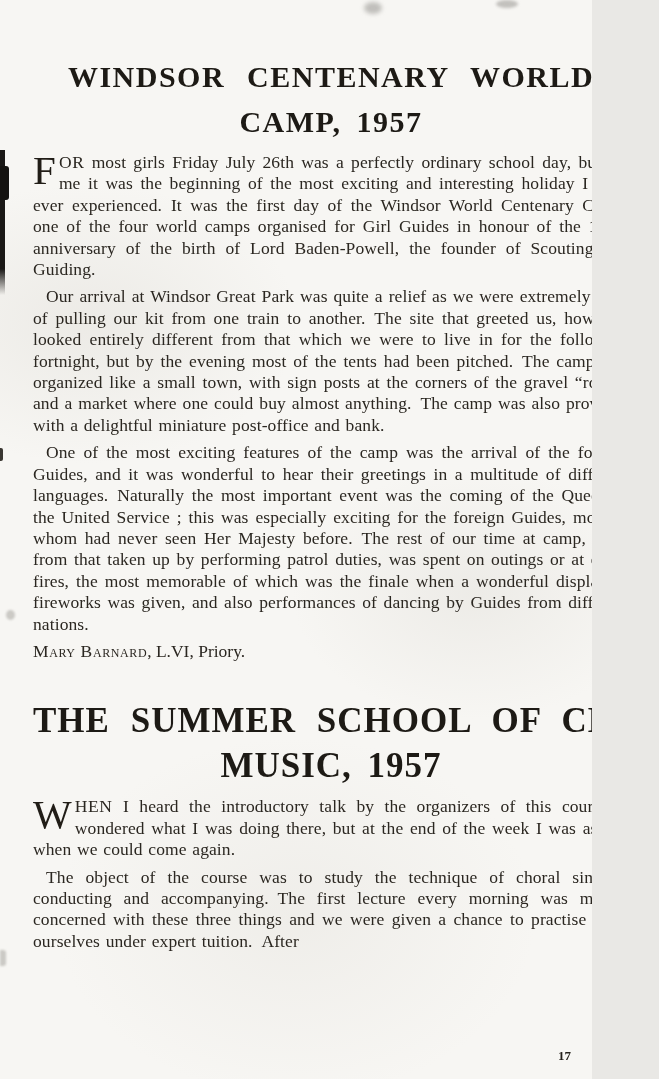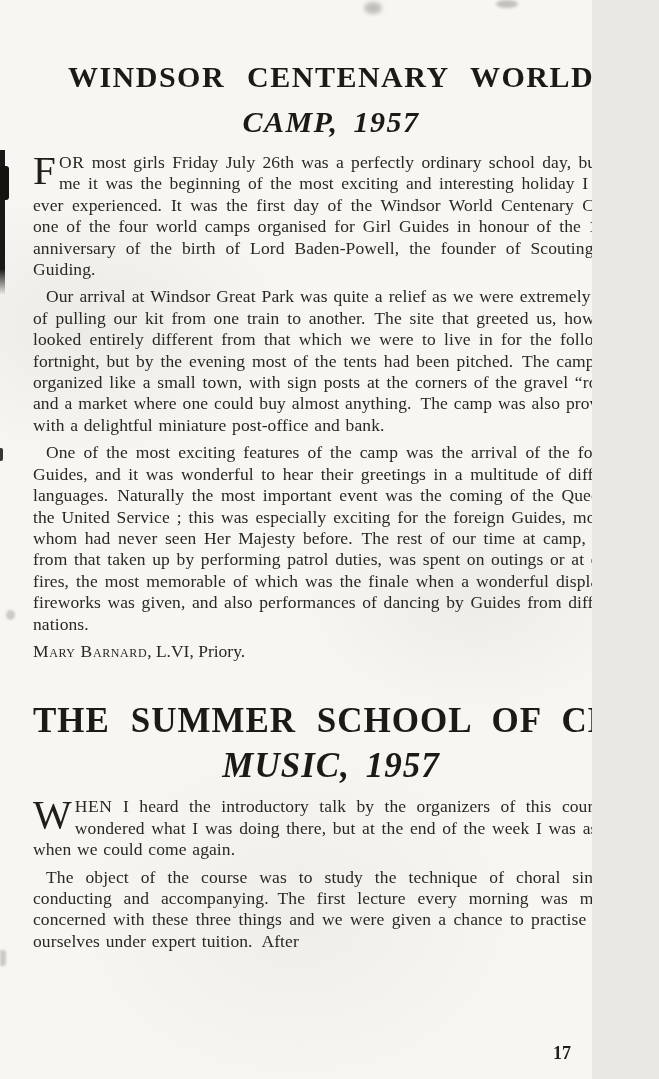--- a/index.html
+++ b/index.html
@@ -57,21 +57,21 @@
   .article-title{
     text-align:center;
     font-weight:700;
     font-size:30px;
     line-height:45px;
     letter-spacing:1.5px;
     word-spacing:13px;
     color:#1d1a15;
     margin:0 0 8px 0;
   }
-  .article-title .t2{word-spacing:6px;font-style:italic;}
+  .article-title .t2{word-spacing:6px;}
   .article-title div{white-space:nowrap;}
   .title-2{font-size:35px;word-spacing:11px;letter-spacing:1px;margin-top:36px;}
   .title-2 .t2{word-spacing:6px;}
   p.body{
     margin:0 0 6px 0;
     font-size:17.5px;
     line-height:21.4px;
     text-align:justify;
     letter-spacing:0.1px;
     word-spacing:1.2px;
@@ -92,21 +92,21 @@
     padding-right:72px;
     font-size:17.5px;
     line-height:21.4px;
     margin:0 0 0 0;
     color:#2b2721;
   }
   .byline .sc{font-variant:small-caps;letter-spacing:0.6px;}
   .page-number{
     position:absolute;
     right:21px;bottom:15px;
-    font-size:18px;
+    font-size:13px;
     font-weight:700;
     color:#231f19;
   }
 </style>
 </head>
 <body>
 
 <div class="page">
 
   <div class="edge-bar"></div>

